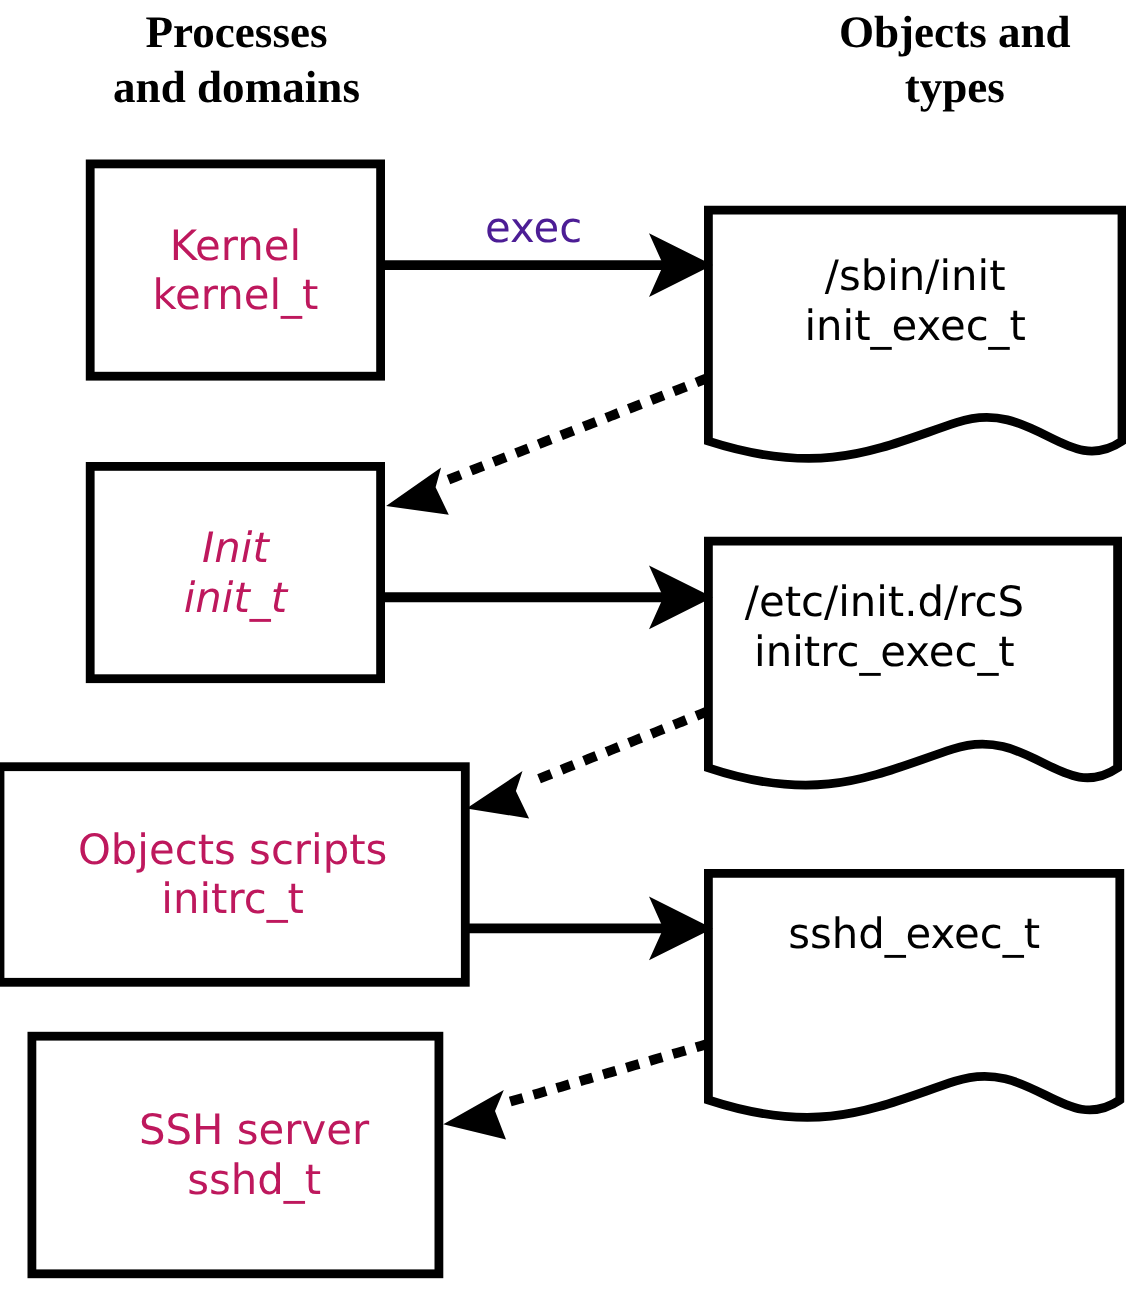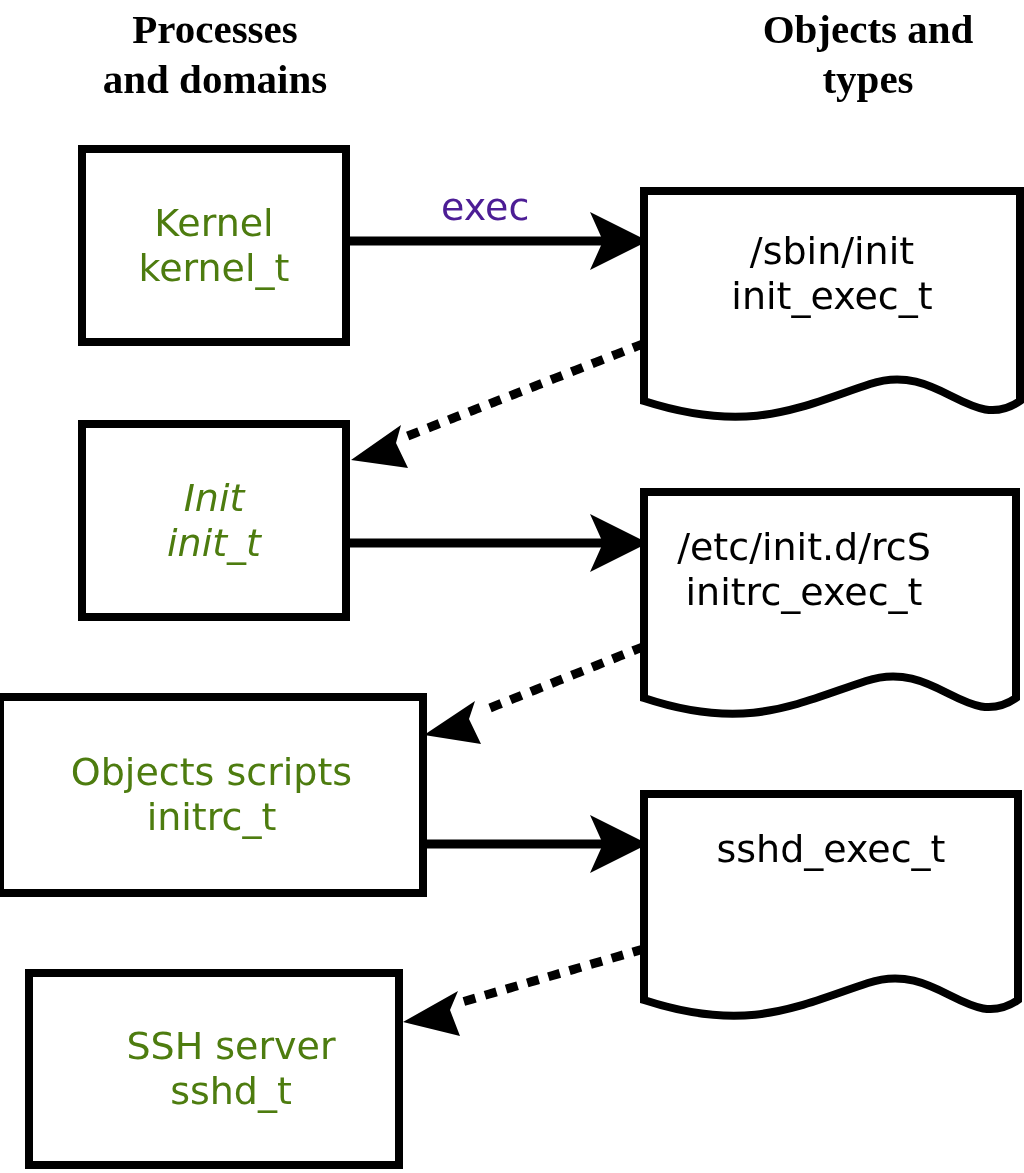--- a/index.html
+++ b/index.html
@@ -38,21 +38,21 @@
     display: flex;
     flex-direction: column;
     align-items: center;
     justify-content: center;
     text-align: center;
   }
   .proc-box .line {
     font-family: "DejaVu Sans", sans-serif;
     font-size: 38px;
     line-height: 1.18;
-    color: #4d7c0f;
+    color: #be185d;
     white-space: nowrap;
   }
 
   .doc-shape {
     position: absolute;
   }
   .doc-shape svg {
     position: absolute;
     left: 0;
     top: 0;
@@ -107,21 +107,21 @@
   <div class="proc-box" style="left:78px; top:420px; width:272px; height:201px;font-style:italic;">
     <div class="line">Init</div>
     <div class="line">init_t</div>
   </div>
 
   <div class="proc-box" style="left:-4px; top:693px; width:431px; height:204px;">
     <div class="line">Objects scripts</div>
     <div class="line">initrc_t</div>
   </div>
 
-  <div class="proc-box" style="left:25px; top:969px; width:378px; height:200px;padding-left:34px;">
+  <div class="proc-box" style="left:25px; top:938px; width:378px; height:224px;padding-left:34px;">
     <div class="line">SSH server</div>
     <div class="line">sshd_t</div>
   </div>
 
   <div class="doc-shape" style="left:640px; top:187px; width:384px; height:245px;">
     <svg width="384" height="245" viewBox="0 0 384 245">
       <path d="M 4 4 L 380 4 L 380 214 C 330 248 300 174 230 197 C 160 220 110 248 4 214 Z" fill="#ffffff" stroke="#000000" stroke-width="8" stroke-linejoin="miter"></path>
     </svg>
     <div class="doc-text" style="top:42px;">
       <div class="line">/sbin/init</div>

